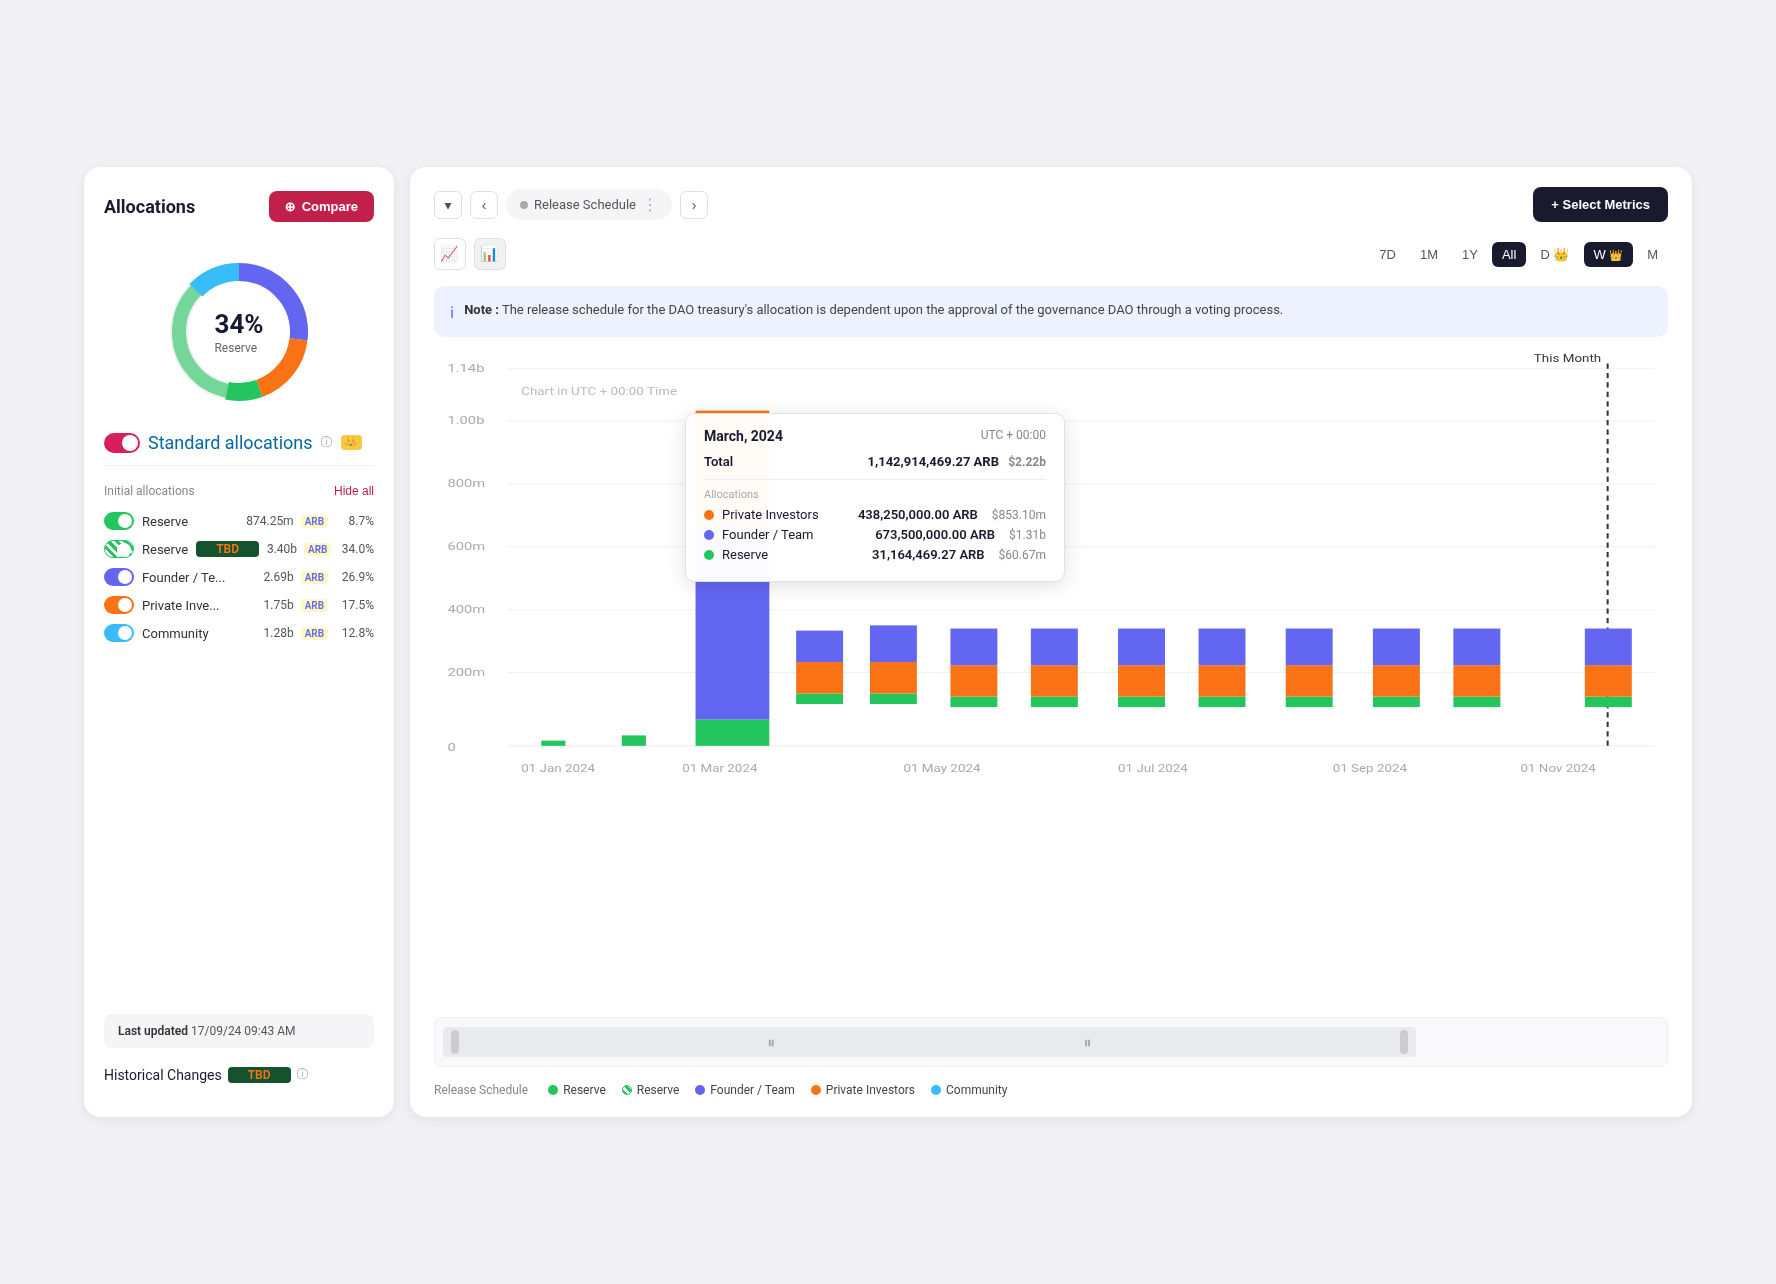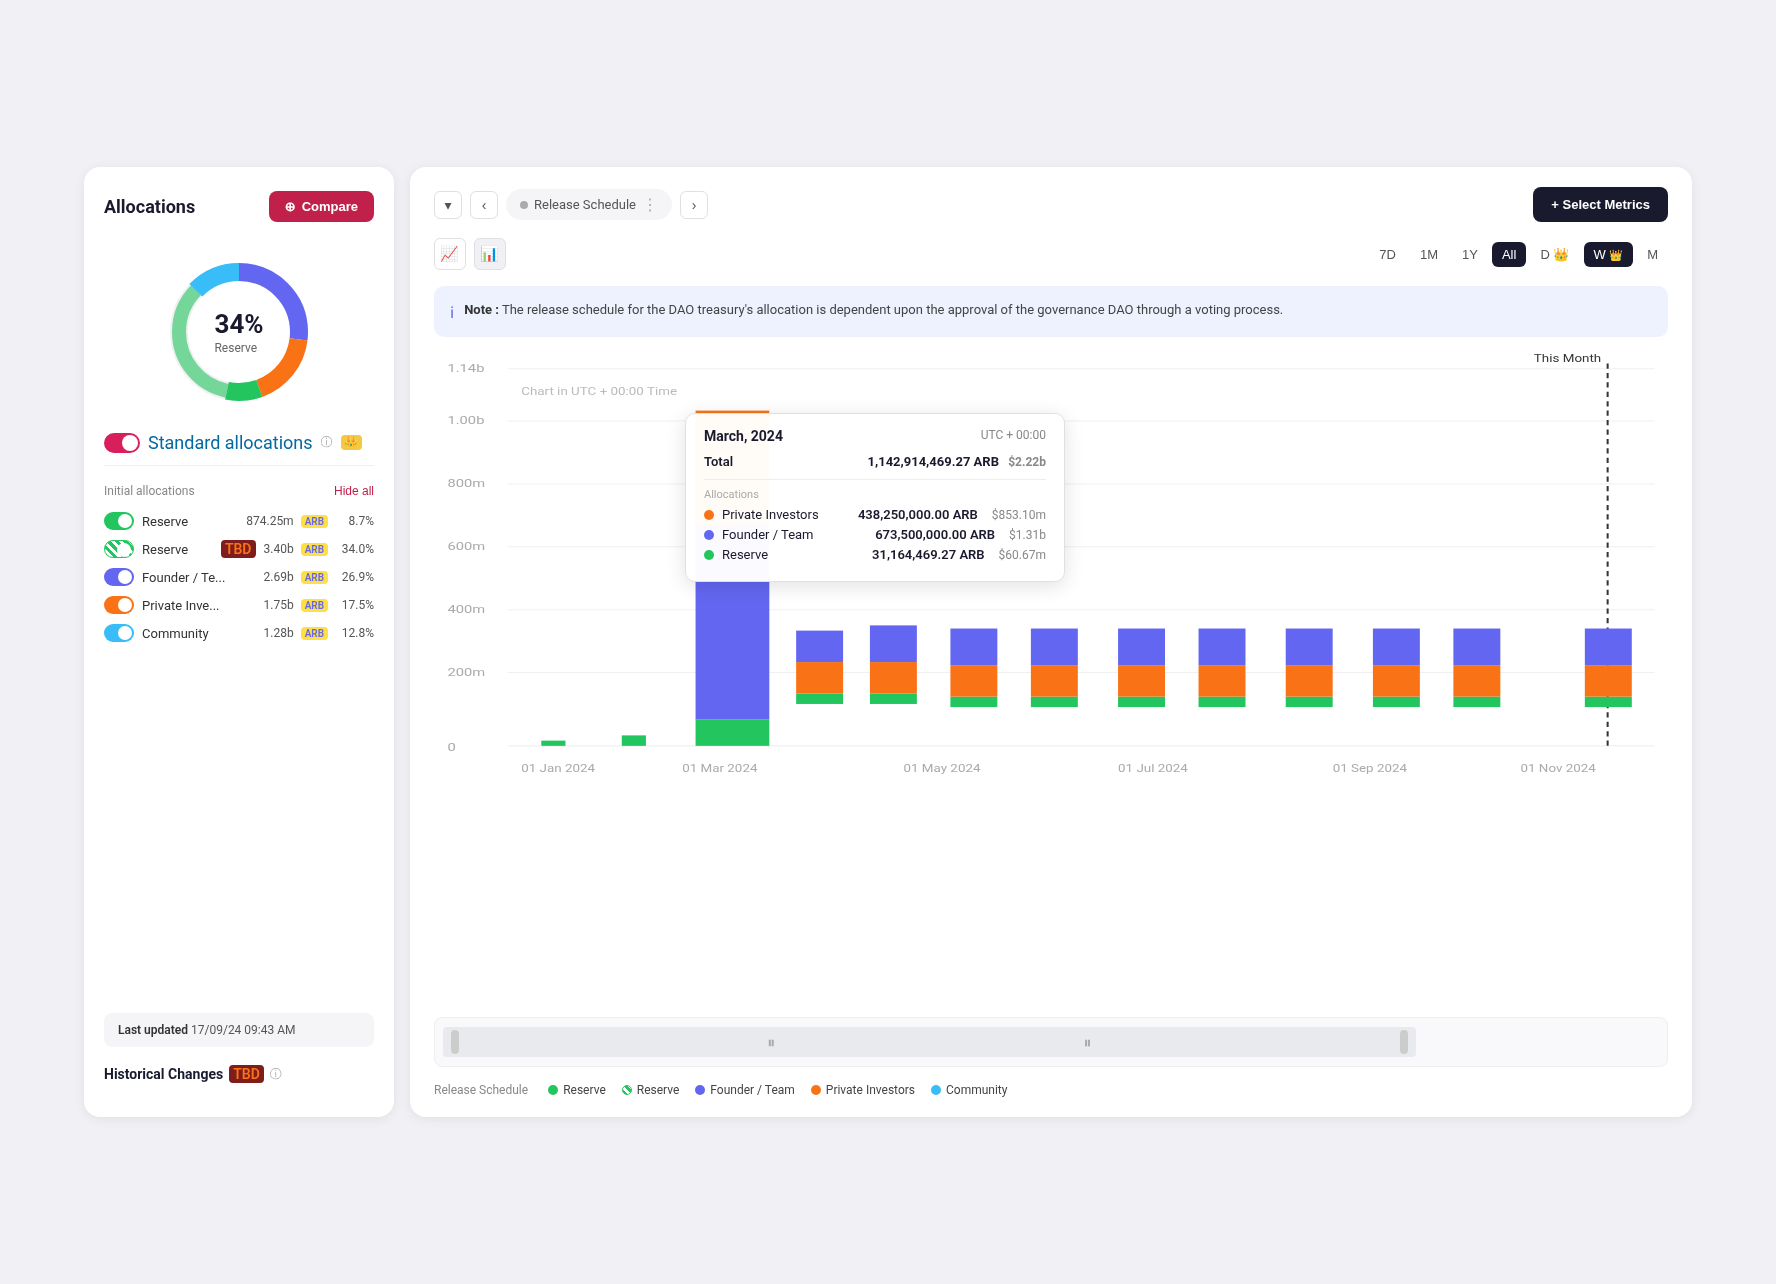--- a/index.html
+++ b/index.html
@@ -178,34 +178,34 @@
       flex: 1;
       font-size: 13px;
       color: #333;
     }
     .alloc-value {
       font-size: 12px;
       color: #555;
       white-space: nowrap;
     }
     .arb-badge {
-      background: #fde047;
+      background: #fef9c3;
       color: #6366f1;
       border-radius: 4px;
       padding: 1px 4px;
       font-size: 10px;
       font-weight: 600;
       margin-left: 4px;
     }
     .tbd-badge {
-      background: #7f1d1d;
+      background: #14532d;
       color: #f97316;
       border-radius: 4px;
-      padding: 1px 4px;
-      font-size: 14px;
+      padding: 1px 20px;
+      font-size: 12px;
       font-weight: 600;
     }
     .alloc-pct {
       font-size: 12px;
       color: #555;
       width: 38px;
       text-align: right;
     }
     
     .last-updated {
@@ -225,21 +225,21 @@
       margin-top: 8px;
     }
     .hist-header {
       display: flex;
       align-items: center;
       gap: 6px;
       margin-bottom: 10px;
     }
     .hist-title {
       font-size: 14px;
-      font-weight: 700;
+      font-weight: 400;
       color: #1a1a2e;
     }
     .hist-card {
       background: #f5f5f8;
       border-radius: 8px;
       padding: 10px 14px;
       margin-bottom: 10px;
     }
     .hist-date {
       font-size: 11px;

